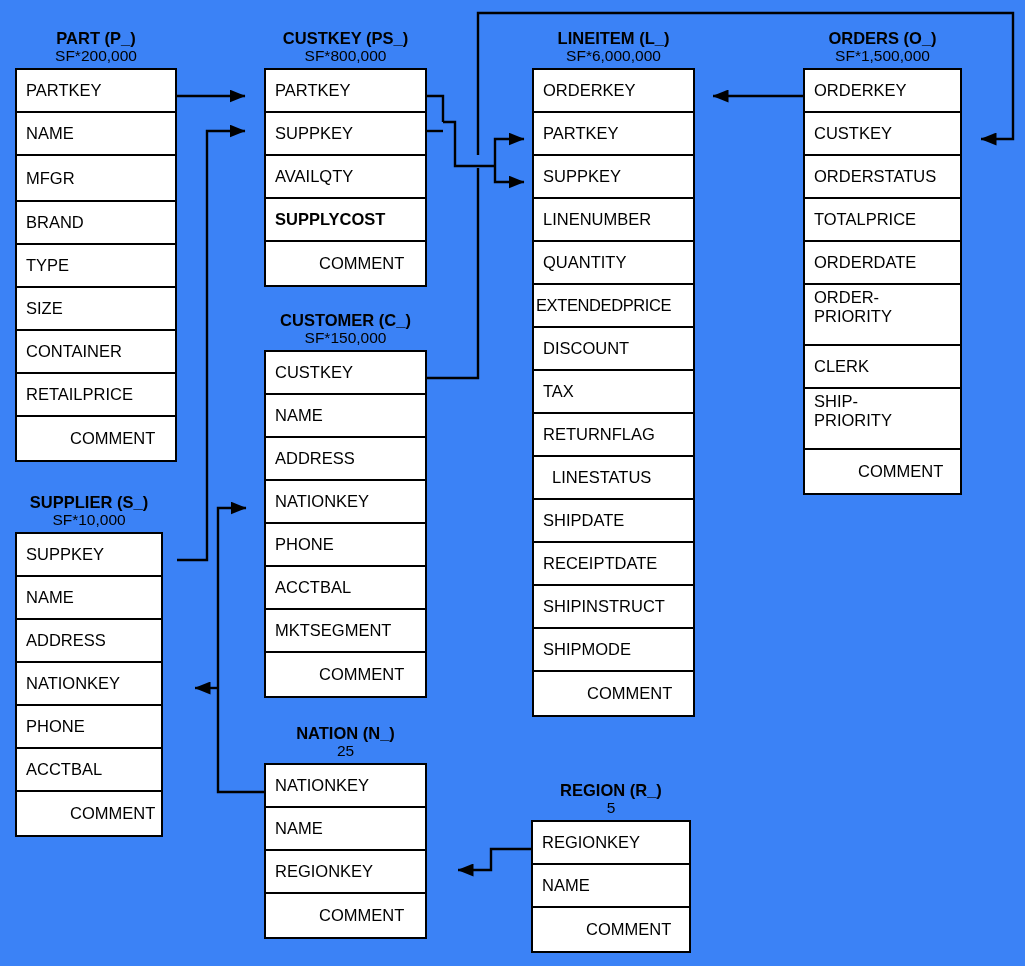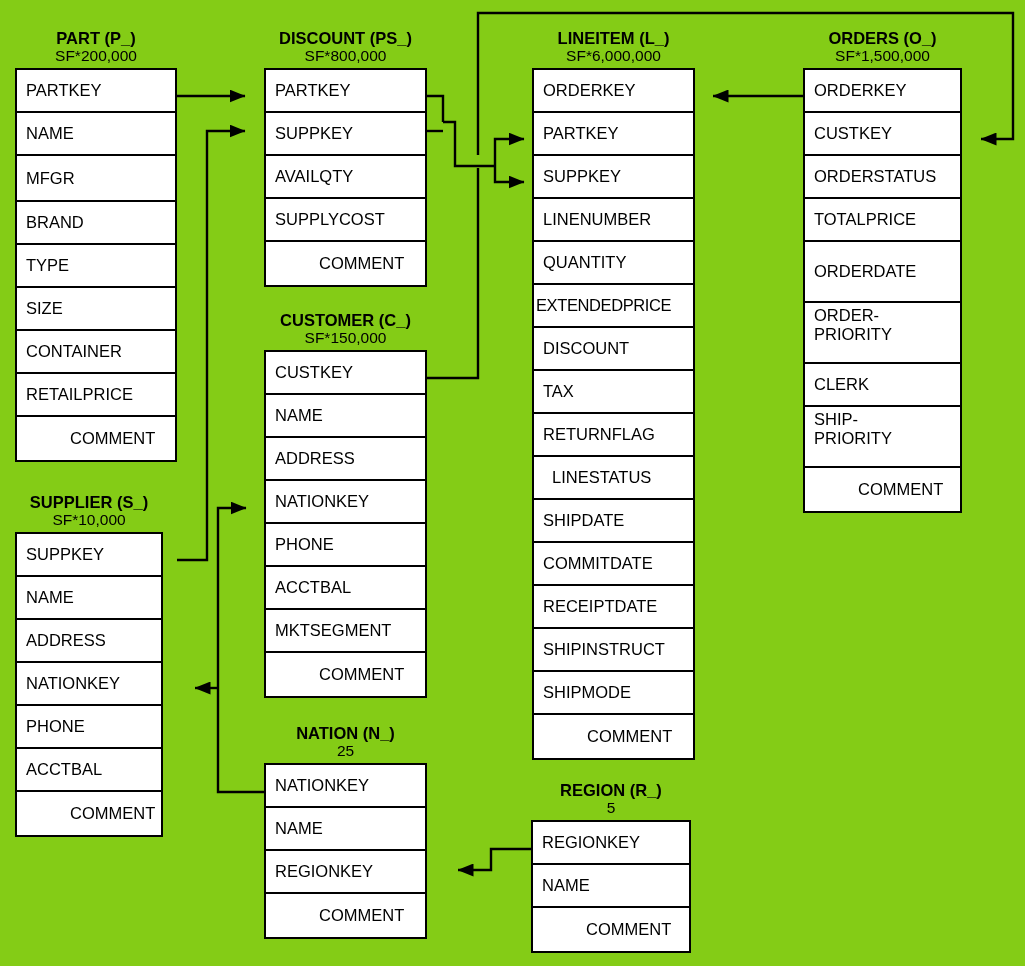--- a/index.html
+++ b/index.html
@@ -4,21 +4,21 @@
 <style>
   html, body {
     margin: 0;
     padding: 0;
     background: #ffffff;
   }
   #diagram-root {
     position: relative;
     width: 1025px;
     height: 966px;
-    background: #84cc16;
+    background: #3b82f6;
     font-family: "Liberation Sans", sans-serif;
     overflow: hidden;
   }
   #connector-layer {
     position: absolute;
     left: 0;
     top: 0;
     width: 1025px;
     height: 966px;
     pointer-events: none;
@@ -121,63 +121,62 @@
       <div class="field-row" style="height:43px;">BRAND</div>
       <div class="field-row" style="height:43px;">TYPE</div>
       <div class="field-row" style="height:43px;">SIZE</div>
       <div class="field-row" style="height:43px;">CONTAINER</div>
       <div class="field-row" style="height:43px;">RETAILPRICE</div>
       <div class="field-row" style="height:43px;">COMMENT</div>
     </div>
   </div>
 
   <div class="entity" style="left:264px; top:30px; width:163px;">
-    <div class="entity-title">DISCOUNT (PS_)</div>
+    <div class="entity-title">CUSTKEY (PS_)</div>
     <div class="entity-cardinality">SF*800,000</div>
     <div class="entity-box" style="margin-top:3px;">
       <div class="field-row" style="height:43px;">PARTKEY</div>
       <div class="field-row" style="height:43px;">SUPPKEY</div>
       <div class="field-row" style="height:43px;">AVAILQTY</div>
-      <div class="field-row" style="height:43px;">SUPPLYCOST</div>
+      <div class="field-row" style="height:43px;font-weight:bold;">SUPPLYCOST</div>
       <div class="field-row" style="height:43px;">COMMENT</div>
     </div>
   </div>
 
   <div class="entity" style="left:532px; top:30px; width:163px;">
     <div class="entity-title">LINEITEM (L_)</div>
     <div class="entity-cardinality">SF*6,000,000</div>
     <div class="entity-box" style="margin-top:3px;">
       <div class="field-row" style="height:43px;">ORDERKEY</div>
       <div class="field-row" style="height:43px;">PARTKEY</div>
       <div class="field-row" style="height:43px;">SUPPKEY</div>
       <div class="field-row" style="height:43px;">LINENUMBER</div>
       <div class="field-row" style="height:43px;">QUANTITY</div>
       <div class="field-row overflow-text" style="height:43px; padding-left:2px;">EXTENDEDPRICE</div>
       <div class="field-row" style="height:43px;">DISCOUNT</div>
       <div class="field-row" style="height:43px;">TAX</div>
       <div class="field-row" style="height:43px;">RETURNFLAG</div>
       <div class="field-row" style="height:43px;padding-left:18px;">LINESTATUS</div>
       <div class="field-row" style="height:43px;">SHIPDATE</div>
-      <div class="field-row" style="height:43px;">COMMITDATE</div>
       <div class="field-row" style="height:43px;">RECEIPTDATE</div>
       <div class="field-row" style="height:43px;">SHIPINSTRUCT</div>
       <div class="field-row" style="height:43px;">SHIPMODE</div>
       <div class="field-row" style="height:43px;">COMMENT</div>
     </div>
   </div>
 
   <div class="entity" style="left:803px; top:30px; width:159px;">
     <div class="entity-title">ORDERS (O_)</div>
     <div class="entity-cardinality">SF*1,500,000</div>
     <div class="entity-box" style="margin-top:3px;">
       <div class="field-row" style="height:43px;">ORDERKEY</div>
       <div class="field-row" style="height:43px;">CUSTKEY</div>
       <div class="field-row" style="height:43px;">ORDERSTATUS</div>
       <div class="field-row" style="height:43px;">TOTALPRICE</div>
-      <div class="field-row" style="height:61px;">ORDERDATE</div>
+      <div class="field-row" style="height:43px;">ORDERDATE</div>
       <div class="field-row two-line" style="height:61px;">
           <div>ORDER-</div>
           <div>PRIORITY</div>
         </div>
       <div class="field-row" style="height:43px;">CLERK</div>
       <div class="field-row two-line" style="height:61px;">
           <div>SHIP-</div>
           <div>PRIORITY</div>
         </div>
       <div class="field-row" style="height:43px;">COMMENT</div>

